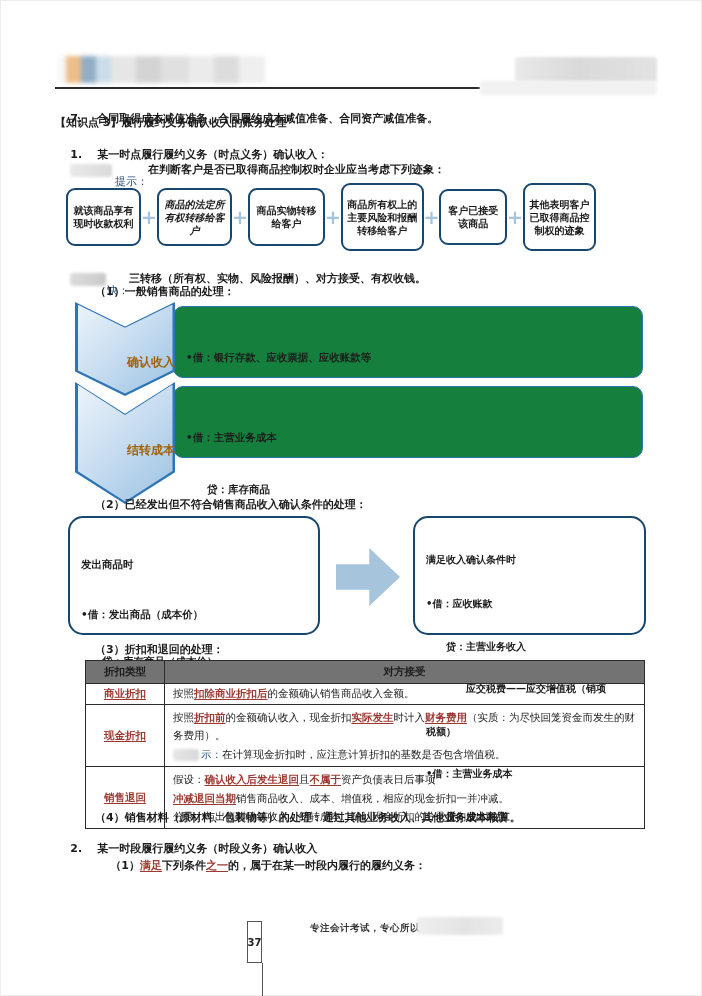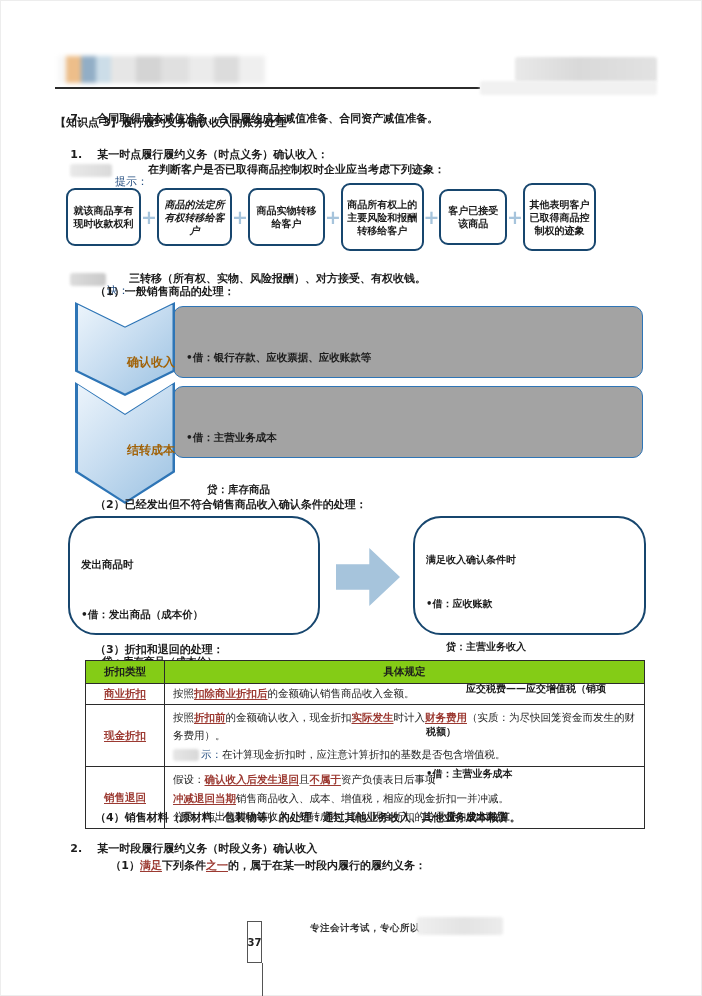--- a/index.html
+++ b/index.html
@@ -30,35 +30,35 @@
   }
   .plus{color:#a6c4dc;font-size:19px;font-weight:bold;flex:0 0 auto;}
   
   .chev{position:absolute;left:75px;width:100px;}
   .chev-outer{position:absolute;inset:0;background:#2e75b6;clip-path:polygon(0 0,50% 26%,100% 0,100% 74%,50% 100%,0 74%);}
   .chev-inner{position:absolute;inset:2.5px;background:linear-gradient(135deg,#ecf4fb 0%,#c9def1 45%,#9cc2e2 100%);clip-path:polygon(0 0,50% 26%,100% 0,100% 74%,50% 100%,0 74%);}
   .chev-label{position:absolute;left:0;right:0;text-align:right;font-size:12px;font-weight:bold;color:#a16207;}
   
   .entrybox{
     position:absolute;left:173px;width:470px;height:72px;box-sizing:border-box;
-    border:1.7px solid #2e75b6;border-radius:10px;background:#a3a3a3;
+    border:1.7px solid #2e75b6;border-radius:10px;background:#15803d;
     padding:7px 12px;font-size:10.5px;line-height:1.65;white-space:pre;font-weight:bold;
   }
   
   .bigbox{
-    position:absolute;box-sizing:border-box;border:2.6px solid #17466e;border-radius:28px;background:#fff;
+    position:absolute;box-sizing:border-box;border:2.6px solid #17466e;border-radius:15px;background:#fff;
     padding:7px 11px;font-size:10.5px;line-height:1.5;white-space:pre-wrap;font-weight:bold;
   }
   .bigbox .bb-title{margin-bottom:3px;}
   .blockarrow{left:336px;top:548px;width:64px;height:58px;background:#a6c4dc;
     clip-path:polygon(0 28%,52% 28%,52% 0,100% 50%,52% 100%,52% 72%,0 72%);}
   
   table.disc{border-collapse:collapse;width:560px;font-size:10.5px;}
   table.disc td,table.disc th{border:1.3px solid #2b2b2b;padding:3px 8px;vertical-align:middle;}
-  table.disc th{background:#84cc16;font-weight:bold;text-align:center;padding:4px 8px;}
+  table.disc th{background:#737373;font-weight:bold;text-align:center;padding:4px 8px;}
   table.disc td.lbl{width:62px;text-align:center;}
   table.disc .cellline{line-height:1.75;}
   .tbl-blur{width:26px;height:12px;background:linear-gradient(90deg,#e6e6e6,#d8d8d8);vertical-align:middle;margin-right:2px;}
   
   .pagebox{left:247px;top:921px;width:15px;height:42px;border:1.3px solid #555;box-sizing:border-box;
     display:flex;align-items:center;justify-content:center;font-size:10px;font-weight:bold;color:#222;}
   .pagevline{left:262px;top:963px;width:1px;height:33px;background:#555;}
   .slogan{left:310px;top:922px;font-size:9.5px;color:#333;font-weight:bold;letter-spacing:.5px;}
   .ftr-blur{left:417px;top:917px;width:86px;height:18px;background:linear-gradient(90deg,#efefef,#e3e3e3 55%,#ececec);}
 </style>
@@ -161,21 +161,21 @@
     <div>　　贷：发出商品</div>
   </div>
 
   <div class="abs txt bold" style="left:95px;top:643px;">（3）折扣和退回的处理：</div>
 
   <div class="abs" style="left:85px;top:660px;">
     <table class="disc">
       <tbody>
           <tr>
         <th style="width:62px;">折扣类型</th>
-        <th>具体规定</th>
+        <th>对方接受</th>
       </tr>
       <tr>
         <td class="lbl"><span class="red">商业折扣</span></td>
         <td>
           <span>按照</span><span class="red">扣除商业折扣后</span><span>的金额确认销售商品收入金额。</span>
         </td>
       </tr>
       <tr>
         <td class="lbl"><span class="red">现金折扣</span></td>
         <td>

